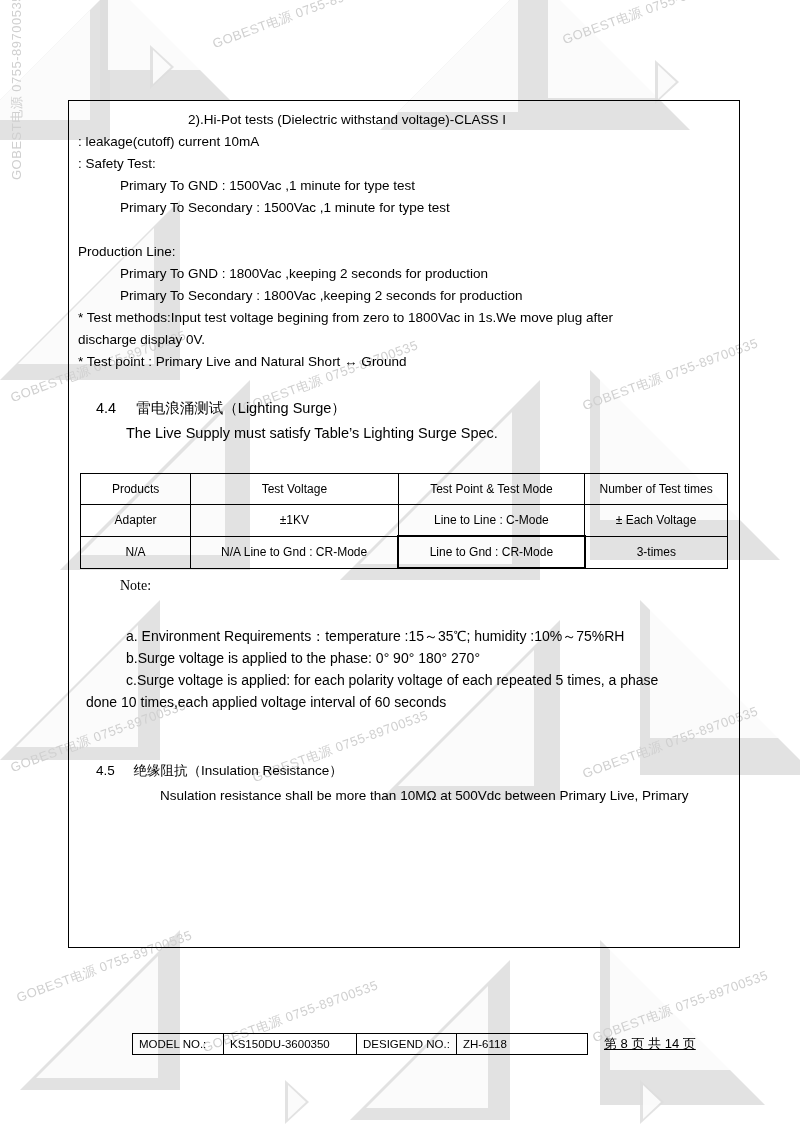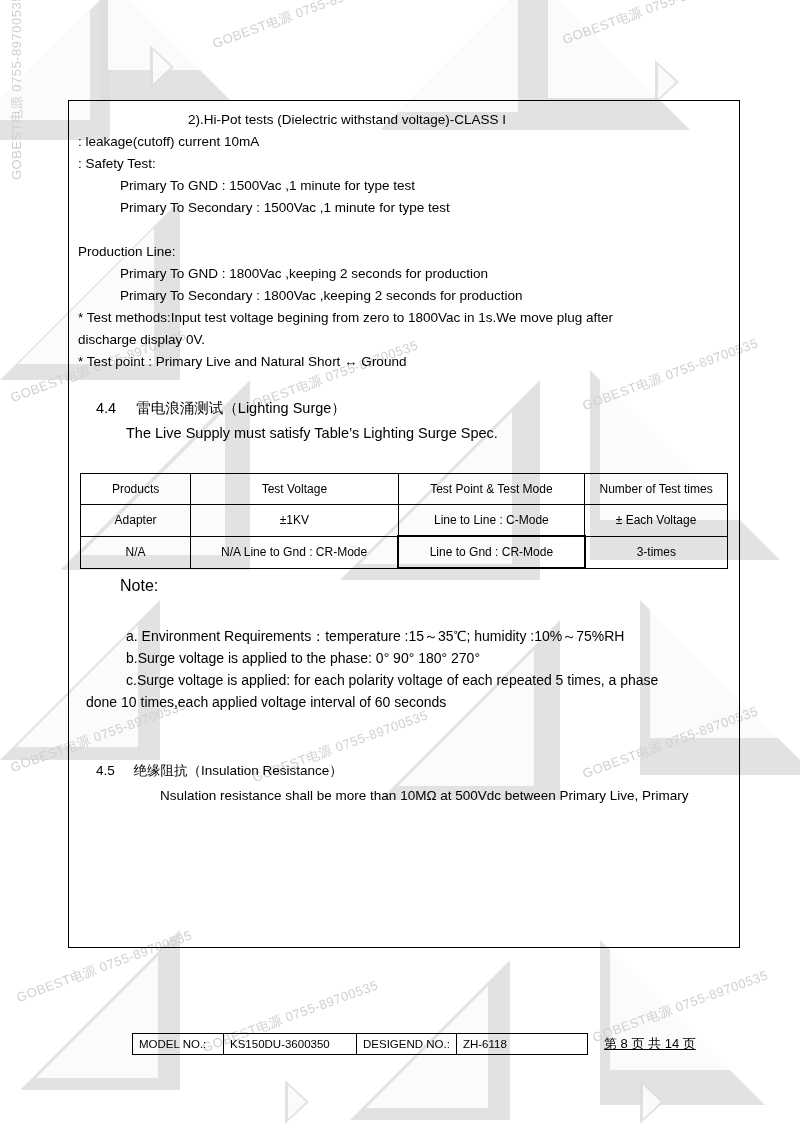--- a/index.html
+++ b/index.html
@@ -107,22 +107,23 @@
     height: 22px;
   }
   td.c1 { width: 108px; }
   td.c2 { width: 210px; }
   td.c3 { width: 188px; margin-left: 20px; }
   td.c4 { width: 142px; }
   .thickcell { border: 2px solid #000 !important; }
 
   .note-label {
     padding-left: 42px;
-    font-size: 16px;
+    font-size: 14px;
     line-height: 34px;
+    font-family: Liberation Serif, serif;
   }
   .note-item {
     padding-left: 48px;
     font-size: 14px;
     line-height: 22px;
   }
   .note-item-cont {
     padding-left: 8px;
     font-size: 14px;
     line-height: 22px;

